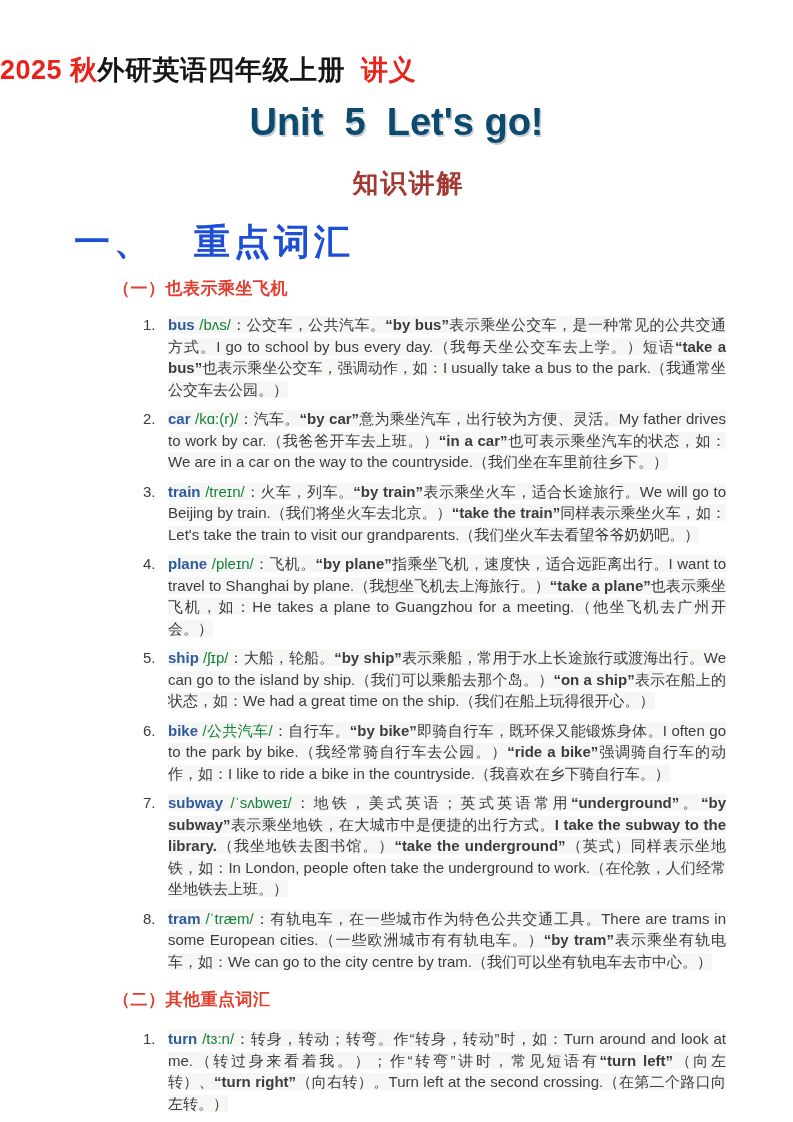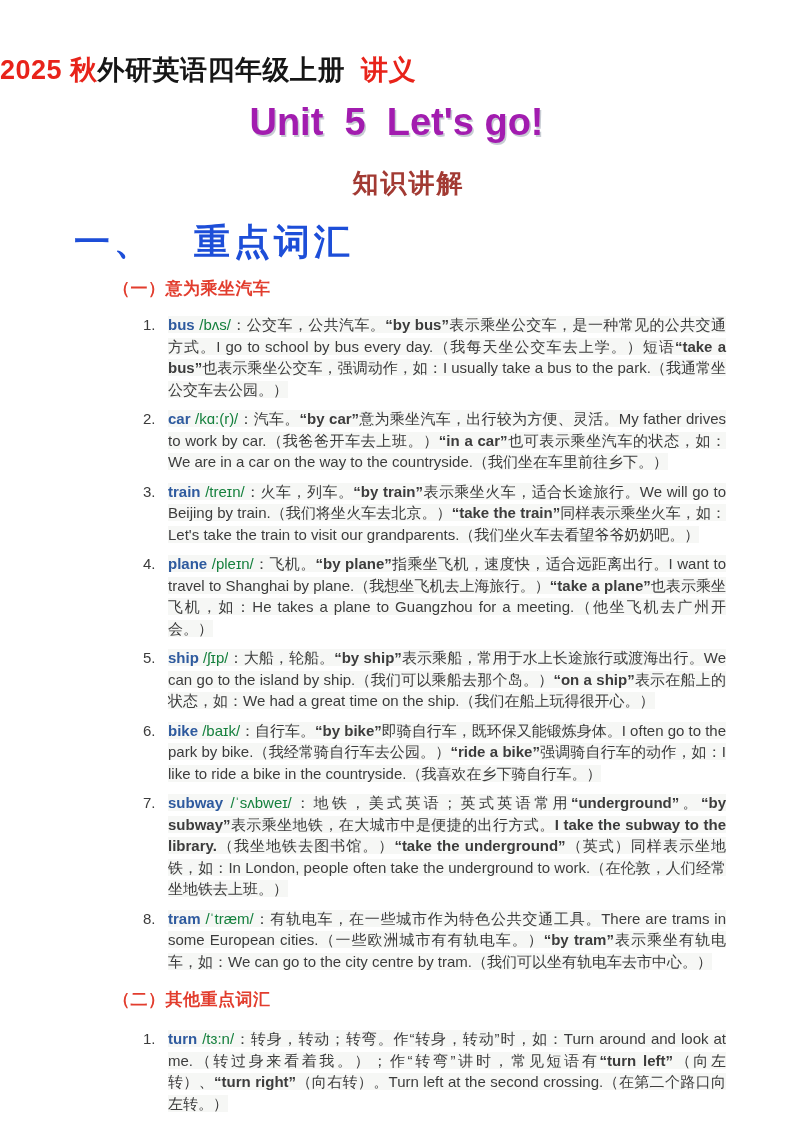--- a/index.html
+++ b/index.html
@@ -13,21 +13,21 @@
     overflow:hidden;
   }
   .doc-title{
     position:absolute;top:52px;left:0;width:100%;
     text-align:left;font-size:27px;font-weight:700;color:#161616;
     white-space:pre;letter-spacing:0.5px;
   }
   .doc-title .red{color:#e8231a;}
   .unit-title{
     position:absolute;top:101px;left:0;width:100%;
-    text-align:center;font-size:38px;font-weight:700;color:#a21caf;
+    text-align:center;font-size:38px;font-weight:700;color:#0c4a6e;
     white-space:pre;
     text-shadow:1.5px 1.5px 0 rgba(95,110,130,0.35);
   }
   .subtitle{
     position:absolute;top:166px;left:0;width:100%;
     text-align:center;font-size:26px;font-weight:700;color:#a23a33;
     font-family:"Liberation Serif","DejaVu Serif",serif;
     letter-spacing:2px;
     padding-left:12px;
   }
@@ -68,21 +68,21 @@
 
   <div class="doc-title"><span class="red">2025 秋</span><span>外研英语四年级上册</span><span class="red">  讲义</span></div>
 
   <div class="unit-title">Unit  5  Let's go!</div>
 
   <div class="subtitle">知识讲解</div>
 
   <div class="content">
     <div class="sec-heading">一、　重点词汇</div>
 
-    <div class="sub-heading">（一）意为乘坐汽车</div>
+    <div class="sub-heading">（一）也表示乘坐飞机</div>
     <div class="vocab-list">
         <div class="vocab-item">
           <span class="num">1.</span>
           <div class="item-body"><span class="word">bus</span><span class="phon"> /bʌs/</span><span>：公交车，公共汽车。</span><span class="b">“by bus”</span><span>表示乘坐公交车，是一种常见的公共交通方式。</span><span>I go to school by bus every day.</span><span>（我每天坐公交车去上学。）短语</span><span class="b">“take a bus”</span><span>也表示乘坐公交车，强调动作，如：</span><span>I usually take a bus to the park.</span><span>（我通常坐公交车去公园。）</span></div>
         </div>
         <div class="vocab-item">
           <span class="num">2.</span>
           <div class="item-body"><span class="word">car</span><span class="phon"> /kɑ:(r)/</span><span>：汽车。</span><span class="b">“by car”</span><span>意为乘坐汽车，出行较为方便、灵活。</span><span>My father drives to work by car.</span><span>（我爸爸开车去上班。）</span><span class="b">“in a car”</span><span>也可表示乘坐汽车的状态，如：</span><span>We are in a car on the way to the countryside.</span><span>（我们坐在车里前往乡下。）</span></div>
         </div>
         <div class="vocab-item">
@@ -92,21 +92,21 @@
         <div class="vocab-item">
           <span class="num">4.</span>
           <div class="item-body"><span class="word">plane</span><span class="phon"> /pleɪn/</span><span>：飞机。</span><span class="b">“by plane”</span><span>指乘坐飞机，速度快，适合远距离出行。</span><span>I want to travel to Shanghai by plane.</span><span>（我想坐飞机去上海旅行。）</span><span class="b">“take a plane”</span><span>也表示乘坐飞机，如：</span><span>He takes a plane to Guangzhou for a meeting.</span><span>（他坐飞机去广州开会。）</span></div>
         </div>
         <div class="vocab-item">
           <span class="num">5.</span>
           <div class="item-body"><span class="word">ship</span><span class="phon"> /ʃɪp/</span><span>：大船，轮船。</span><span class="b">“by ship”</span><span>表示乘船，常用于水上长途旅行或渡海出行。</span><span>We can go to the island by ship.</span><span>（我们可以乘船去那个岛。）</span><span class="b">“on a ship”</span><span>表示在船上的状态，如：</span><span>We had a great time on the ship.</span><span>（我们在船上玩得很开心。）</span></div>
         </div>
         <div class="vocab-item">
           <span class="num">6.</span>
-          <div class="item-body"><span class="word">bike</span><span class="phon"> /baɪk/</span><span>：自行车。</span><span class="b">“by bike”</span><span>即骑自行车，既环保又能锻炼身体。</span><span>I often go to the park by bike.</span><span>（我经常骑自行车去公园。）</span><span class="b">“ride a bike”</span><span>强调骑自行车的动作，如：</span><span>I like to ride a bike in the countryside.</span><span>（我喜欢在乡下骑自行车。）</span></div>
+          <div class="item-body"><span class="word">bike</span><span class="phon"> /公共汽车/</span><span>：自行车。</span><span class="b">“by bike”</span><span>即骑自行车，既环保又能锻炼身体。</span><span>I often go to the park by bike.</span><span>（我经常骑自行车去公园。）</span><span class="b">“ride a bike”</span><span>强调骑自行车的动作，如：</span><span>I like to ride a bike in the countryside.</span><span>（我喜欢在乡下骑自行车。）</span></div>
         </div>
         <div class="vocab-item">
           <span class="num">7.</span>
           <div class="item-body"><span class="word">subway</span><span class="phon"> /ˈsʌbweɪ/</span><span>：地铁，美式英语；英式英语常用</span><span class="b">“underground”</span><span>。</span><span class="b">“by subway”</span><span>表示乘坐地铁，在大城市中是便捷的出行方式。</span><span class="b">I take the subway to the library.</span><span>（我坐地铁去图书馆。）</span><span class="b">“take the underground”</span><span>（英式）同样表示坐地铁，如：</span><span>In London, people often take the underground to work.</span><span>（在伦敦，人们经常坐地铁去上班。）</span></div>
         </div>
         <div class="vocab-item">
           <span class="num">8.</span>
           <div class="item-body"><span class="word">tram</span><span class="phon"> /ˈtræm/</span><span>：有轨电车，在一些城市作为特色公共交通工具。</span><span>There are trams in some European cities.</span><span>（一些欧洲城市有有轨电车。）</span><span class="b">“by tram”</span><span>表示乘坐有轨电车，如：</span><span>We can go to the city centre by tram.</span><span>（我们可以坐有轨电车去市中心。）</span></div>
         </div>
       </div>

